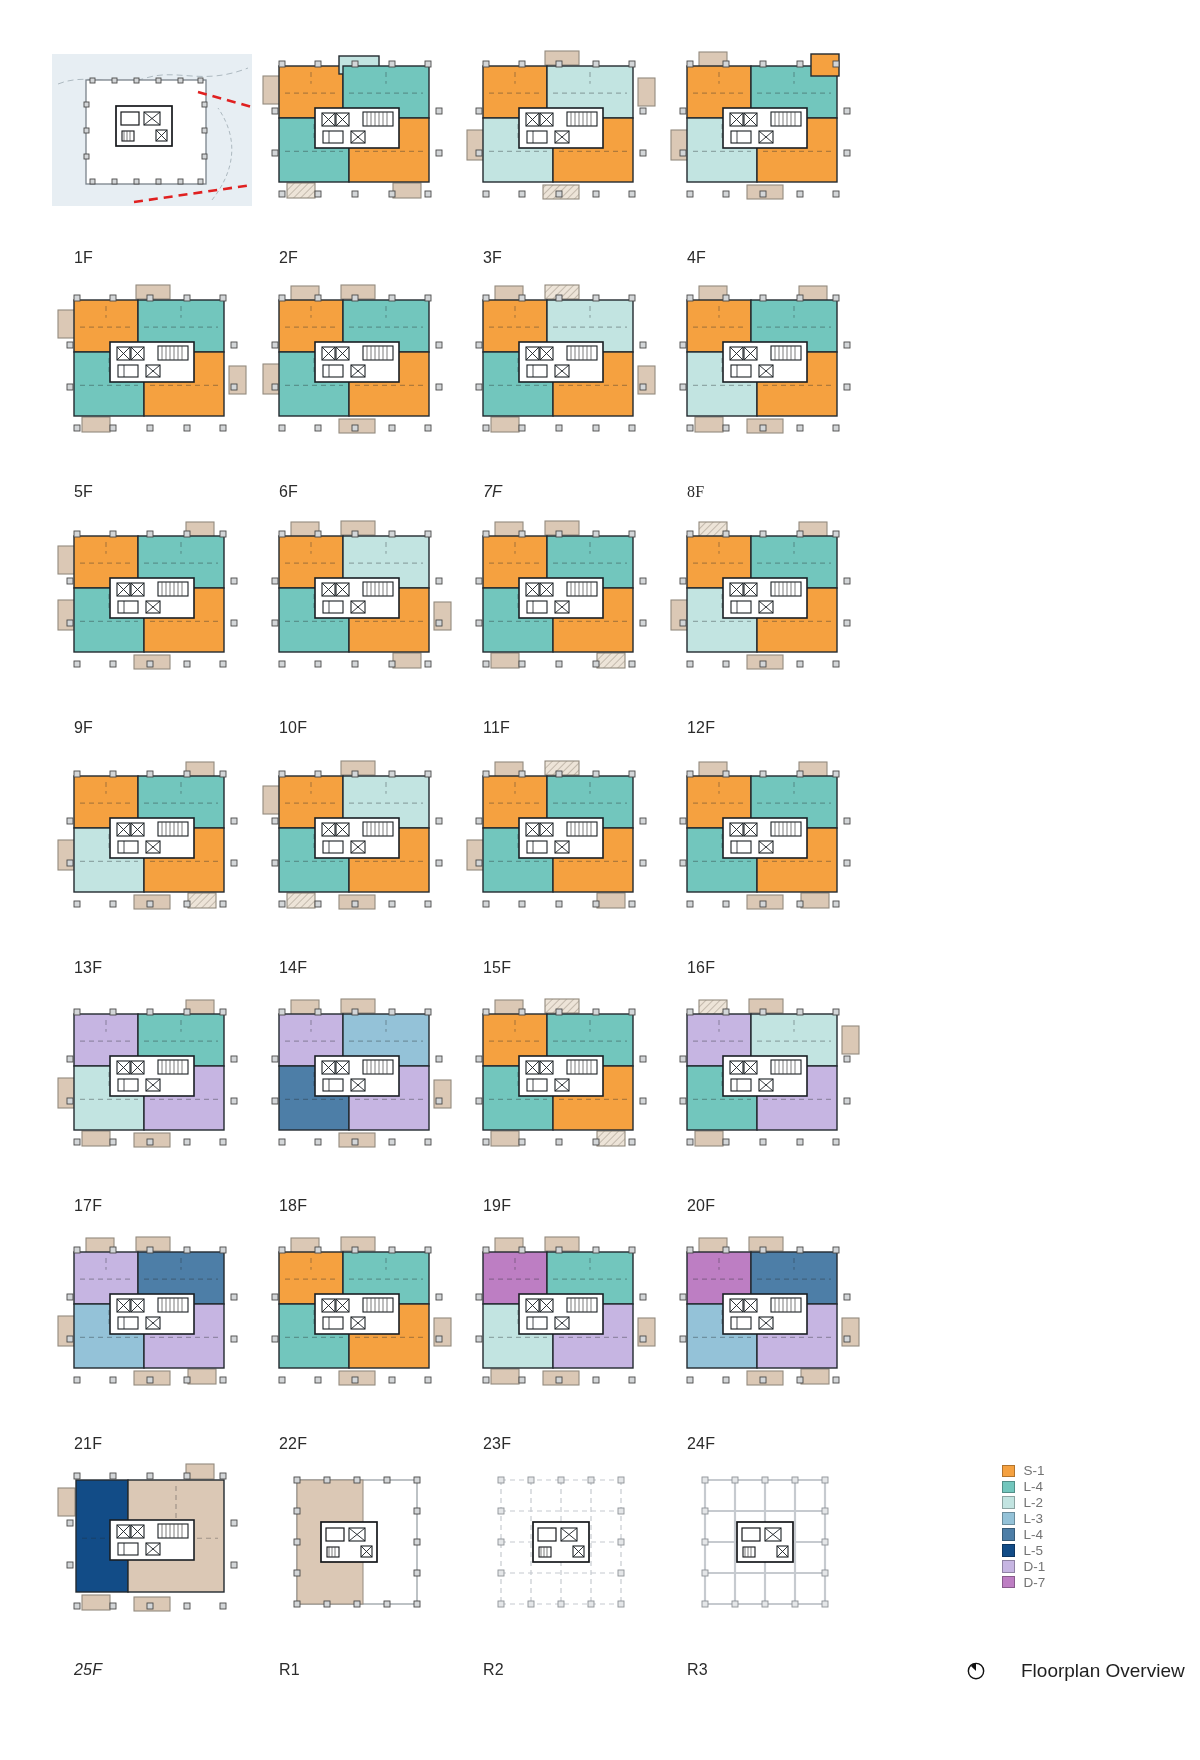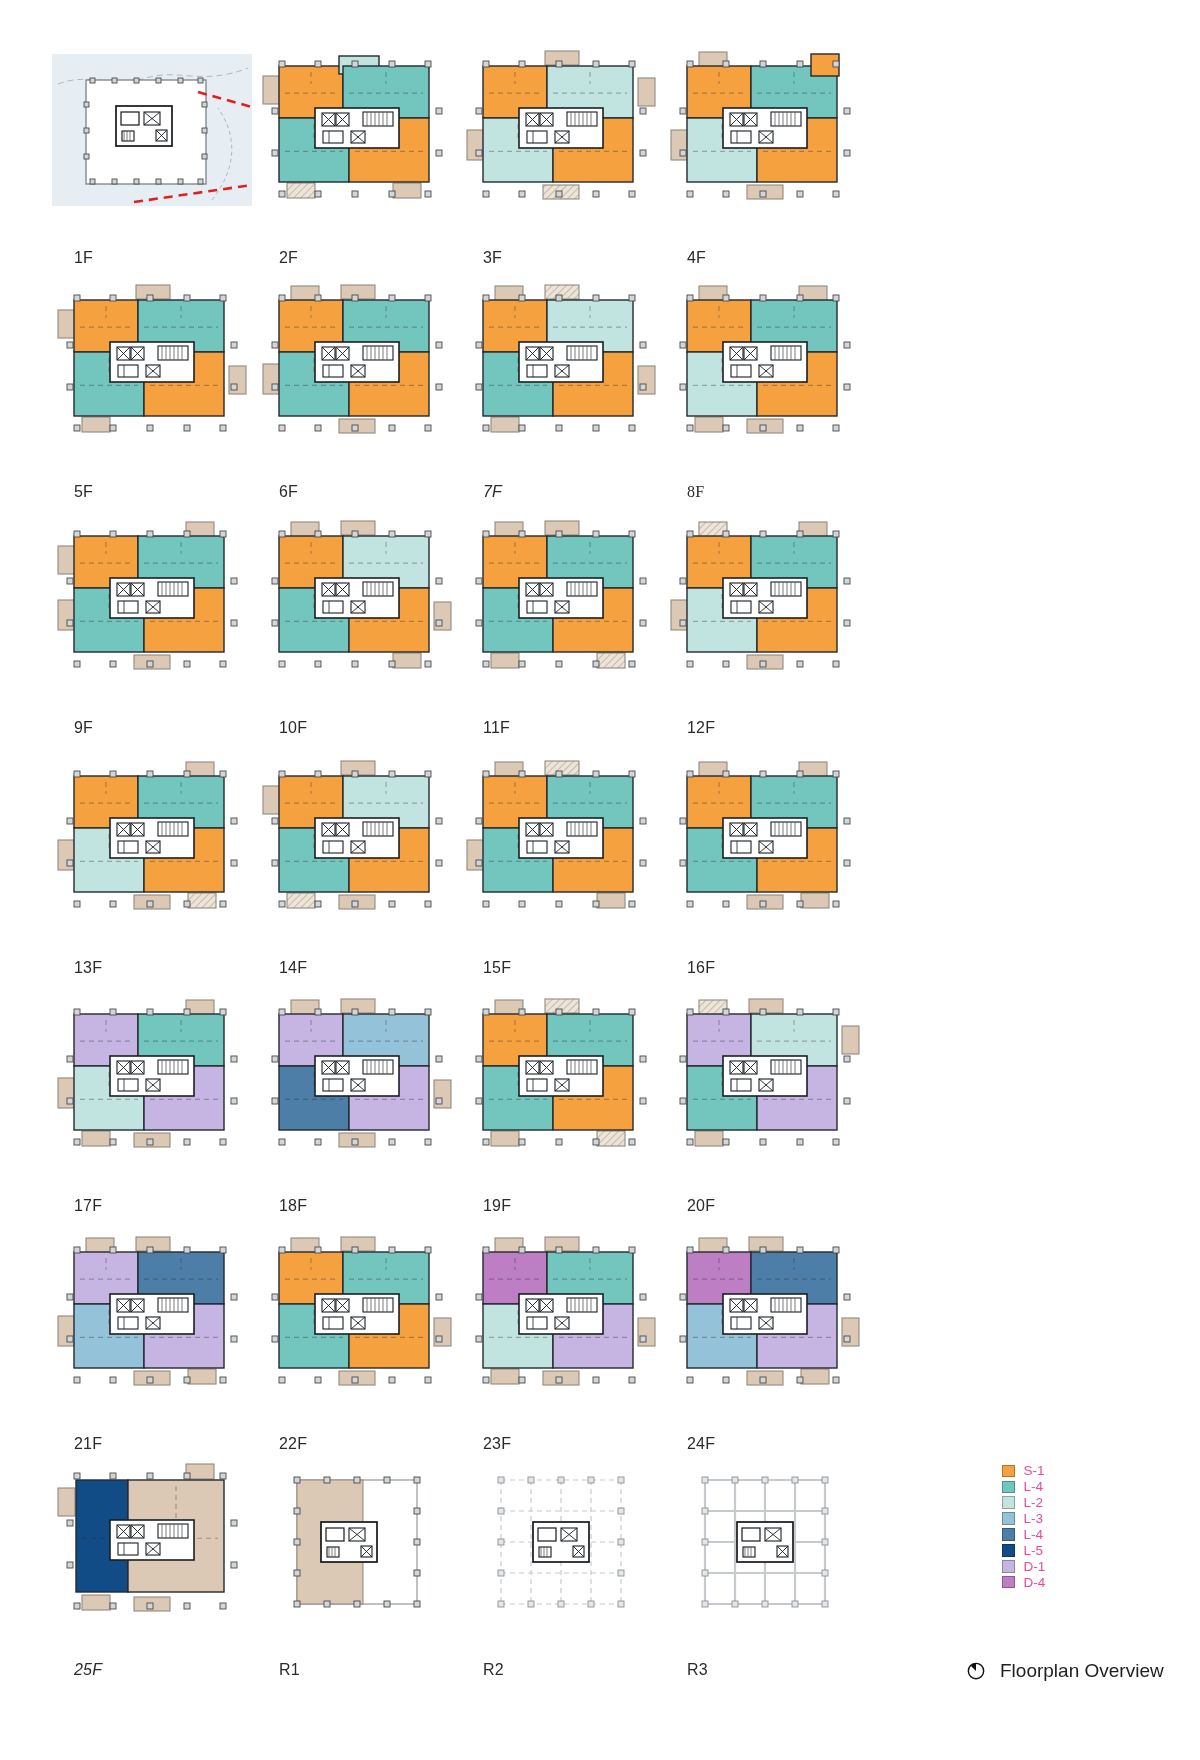--- a/index.html
+++ b/index.html
@@ -12,22 +12,22 @@
   .floor-label{
     position:absolute;left:22px;top:196px;font-size:16px;line-height:24px;
     color:#2b2b2b;letter-spacing:.2px;white-space:nowrap;
   }
   #legend{position:absolute;left:1002px;top:1463px;}
   .legend-row{display:flex;align-items:center;height:15.9px;}
   .legend-swatch{
     width:12.5px;height:12.5px;margin-right:9px;box-sizing:border-box;
     border:1px solid rgba(0,0,0,.28);flex:0 0 auto;
   }
-  .legend-label{font-size:13.5px;color:#ec4899;line-height:13px;}
-  #footer{position:absolute;left:966px;top:1660px;display:flex;align-items:center;}
+  .legend-label{font-size:13.5px;color:#737373;line-height:13px;}
+  #footer{position:absolute;left:966px;top:1660px;display:flex;align-items:center;gap:21px;}
   #footer svg{flex:0 0 auto;}
   .footer-label{font-size:19px;color:#1f1f1f;margin-left:14px;white-space:nowrap;}
 </style>
 </head>
 <body>
 
 <div id="sheet">
   <div id="cells">
   <div class="cell" style="left: 52px; top: 50px;">
     <div class="plan"><svg width="200" height="160" viewBox="0 0 200 160">
@@ -1736,21 +1736,21 @@
       <div class="legend-row">
         <span class="legend-swatch" style="background: rgb(18, 76, 135);"></span>
         <span class="legend-label">L-5</span>
       </div>
       <div class="legend-row">
         <span class="legend-swatch" style="background: rgb(198, 181, 226);"></span>
         <span class="legend-label">D-1</span>
       </div>
       <div class="legend-row">
         <span class="legend-swatch" style="background: rgb(189, 126, 195);"></span>
-        <span class="legend-label">D-4</span>
+        <span class="legend-label">D-7</span>
       </div>
     </div>
 
   <div id="footer">
     <svg width="20" height="20" viewBox="0 0 24 24">
       <circle cx="12" cy="12" r="9.2" fill="none" stroke="#111111" stroke-width="1.7"></circle>
       <path d="M12 12 L5.9 5.9 A9.2 9.2 0 0 1 12 2.8 Z" fill="#111111"></path>
     </svg>
     <span class="footer-label">Floorplan Overview</span>
   </div>

